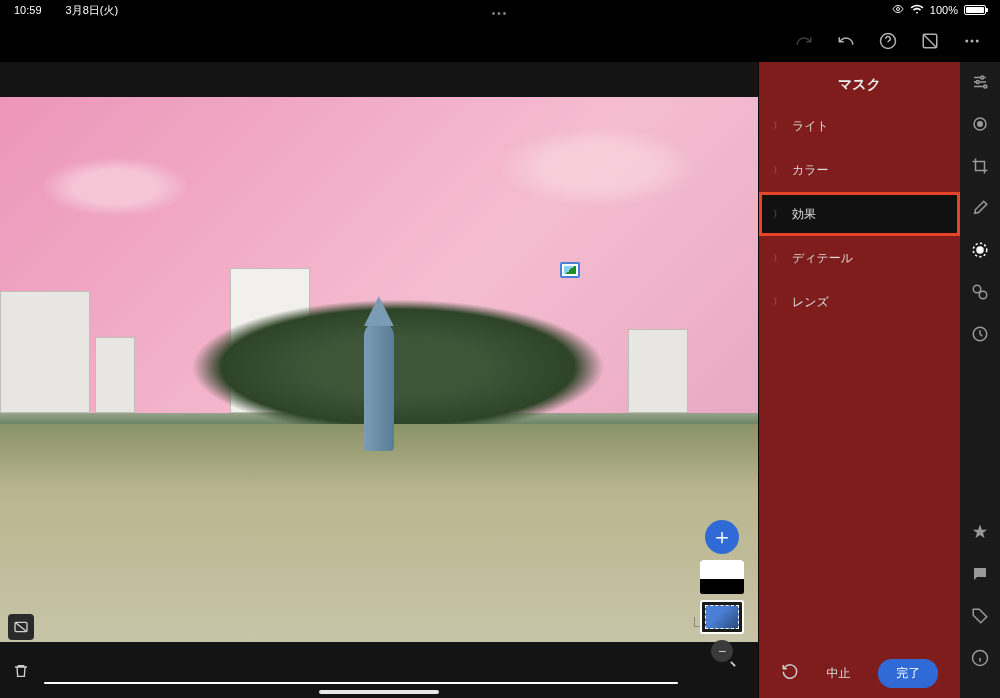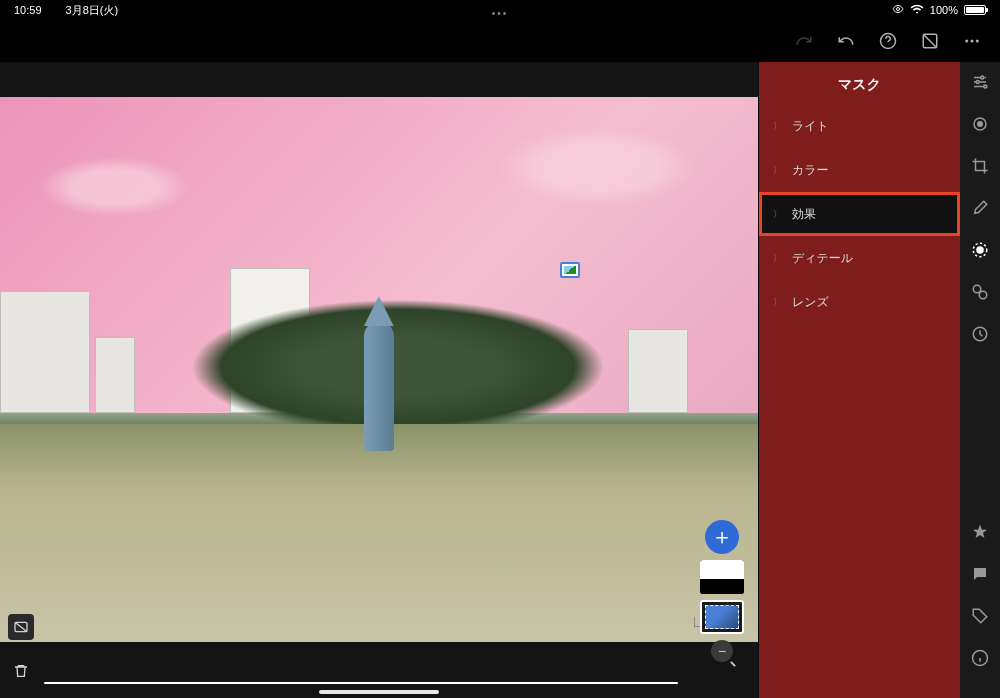--- a/index.html
+++ b/index.html
@@ -200,20 +200,27 @@
         <span>効果</span>
       </div>
     <div class="panel-item">
         <span class="chev">〉</span>
         <span>ディテール</span>
       </div>
     <div class="panel-item">
         <span class="chev">〉</span>
         <span>レンズ</span>
       </div>
+    <div class="panel-footer">
+      <span class="pf-icon"><svg width="18" height="18" viewBox="0 0 24 24" fill="none" stroke="currentColor" stroke-width="2">
+            <path d="M3 13a9 9 0 1 0 3-7L3 9M3 4v5h5"></path>
+          </svg></span>
+      <span class="pf-text">中止</span>
+      <span class="pf-done">完了</span>
+    </div>
   </div>
 
   <div class="rail">
     <span class="rail-icon">
         <svg viewBox="0 0 24 24" fill="none" stroke="currentColor" stroke-width="2">
           <path d="M4 6h10M18 6h2M4 12h4M12 12h8M4 18h14M22 18h-2"></path>
           <circle cx="15" cy="6" r="2"></circle>
           <circle cx="9" cy="12" r="2"></circle>
           <circle cx="19" cy="18" r="2"></circle>
         </svg>

